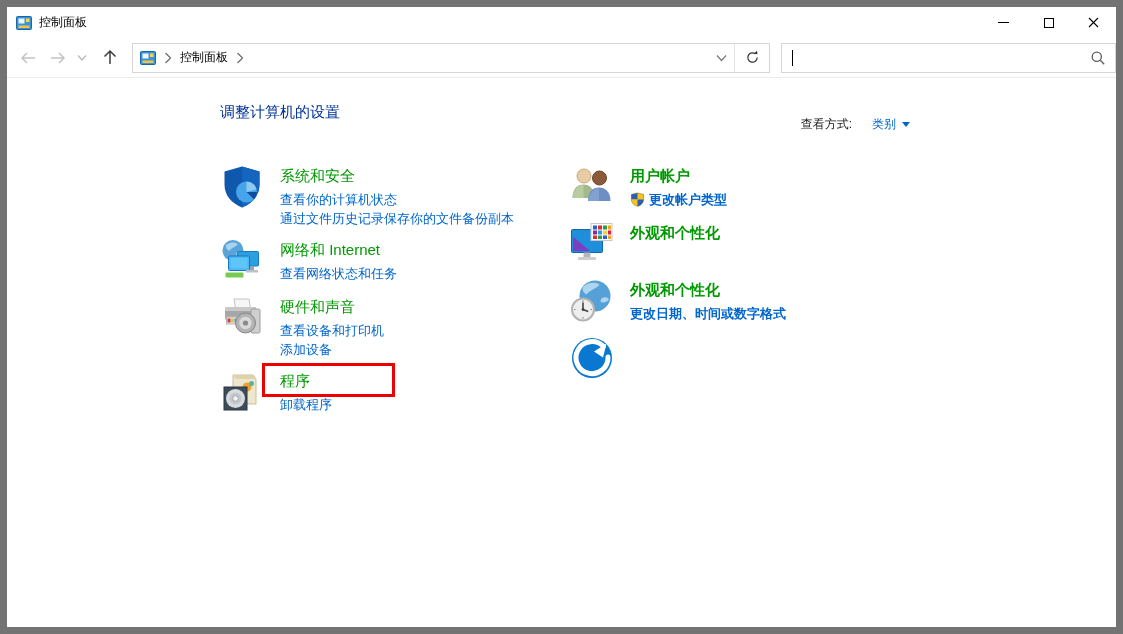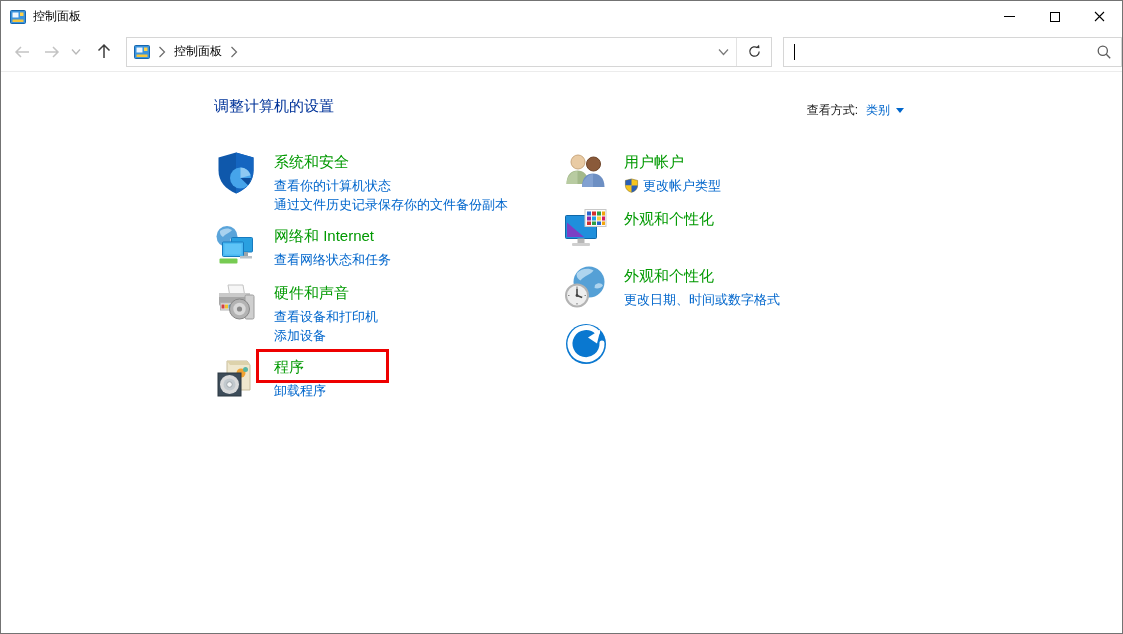--- a/index.html
+++ b/index.html
@@ -4,21 +4,21 @@
 <style>
   :root{
     --green:#009900;
     --link:#0066cc;
     --heading:#003399;
     --red:#ee0000;
   }
   *{box-sizing:border-box;}
   html,body{margin:0;padding:0;background:#fff;}
   body{font-family:"Liberation Sans","DejaVu Sans",sans-serif;color:#000;}
-  .window{position:relative;width:1123px;height:634px;background:#fff;border:1px solid #737373;overflow:hidden;}
+  .window{position:relative;width:1123px;height:634px;background:#fff;border:7px solid #737373;overflow:hidden;}
 
   
   .titlebar{height:31px;display:flex;align-items:center;background:#fff;}
   .tb-icon{width:16px;height:16px;margin-left:9px;flex:none;}
   .tb-title{font-size:12px;margin-left:7px;white-space:nowrap;}
   .tb-spacer{flex:1;}
   .tb-btn{width:45px;height:31px;display:flex;align-items:center;justify-content:center;cursor:default;}
   .glyph-min{width:11px;height:1px;background:#000;}
   .glyph-max{width:10px;height:10px;border:1px solid #000;}
 
@@ -38,28 +38,28 @@
   .addr-refresh{width:34px;display:flex;align-items:center;justify-content:center;}
   .search{height:30px;border:1px solid #d6d6d6;display:flex;align-items:center;width:341px;margin-left:11px;background:#fff;}
   .caret-bar{width:1px;height:16px;background:#000;margin-left:10px;flex:none;}
   .search input{border:none;outline:none;flex:1;font-size:12px;font-family:inherit;padding:0 4px;min-width:0;background:transparent;}
   .search-icon{width:16px;height:16px;margin-right:9px;flex:none;}
 
   
   .content{margin-left:213px;width:690px;}
   .content-header{display:flex;justify-content:space-between;align-items:flex-start;margin-top:24px;}
   .page-heading{font-size:15px;color:var(--heading);line-height:20px;}
-  .view-by{font-size:12px;display:flex;align-items:center;gap:8px;margin-top:6px;}
+  .view-by{font-size:12px;display:flex;align-items:center;gap:20px;margin-top:14px;}
   .view-by-label{color:#1a1a1a;}
   .view-link{color:var(--link);display:flex;align-items:center;gap:6px;cursor:pointer;}
   .caret-down{width:0;height:0;border-left:4px solid transparent;border-right:4px solid transparent;border-top:5px solid var(--link);}
 
   .columns{display:flex;margin-top:32px;}
   .col-left{width:350px;}
-  .col-right{width:340px;}
+  .col-right{width:340px;font-weight:bold;}
   .category{display:flex;margin-bottom:11px;min-height:46px;}
   .cat-icon{width:44px;height:44px;flex:none;margin-right:16px;cursor:pointer;}
   .cat-icon svg{width:44px;height:44px;display:block;}
   .cat-body{padding-top:1px;}
   .cat-title-wrap{position:relative;display:inline-block;}
   .cat-title{font-size:15px;color:var(--green);line-height:20px;text-decoration:none;cursor:pointer;display:inline-block;}
   .red-box{position:absolute;left:-18px;top:-8px;width:133px;height:34px;border:3px solid var(--red);pointer-events:none;}
   .cat-links{margin-top:4px;}
   .cat-link{display:flex;align-items:center;gap:4px;font-size:13px;color:var(--link);line-height:19px;text-decoration:none;cursor:pointer;}
   .uac{width:15px;height:15px;flex:none;display:inline-flex;}

